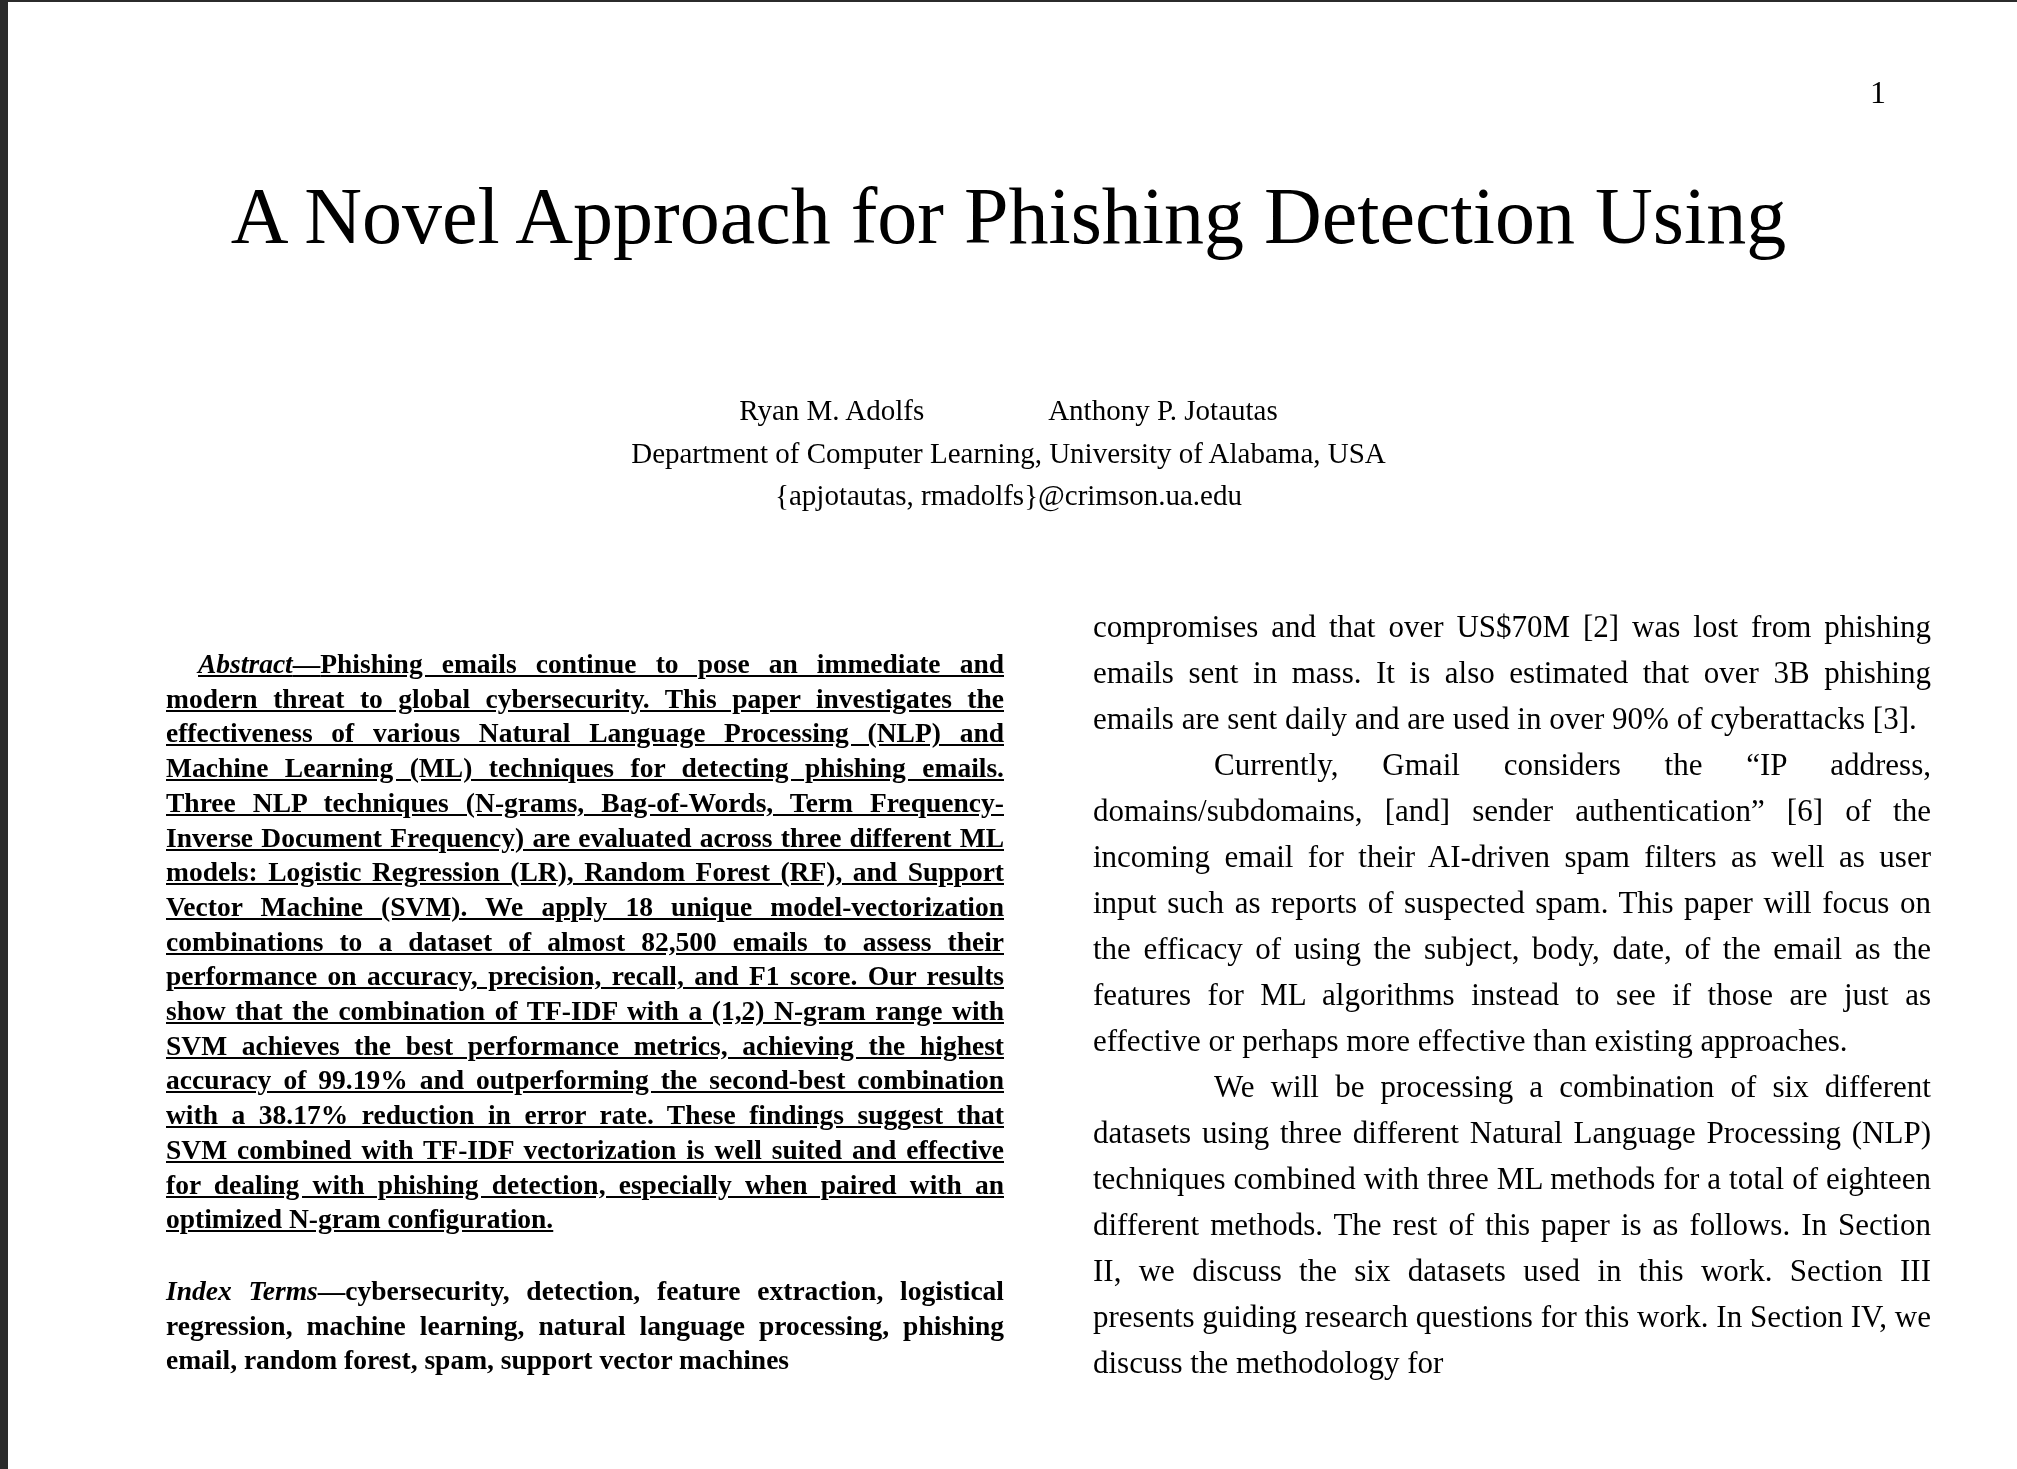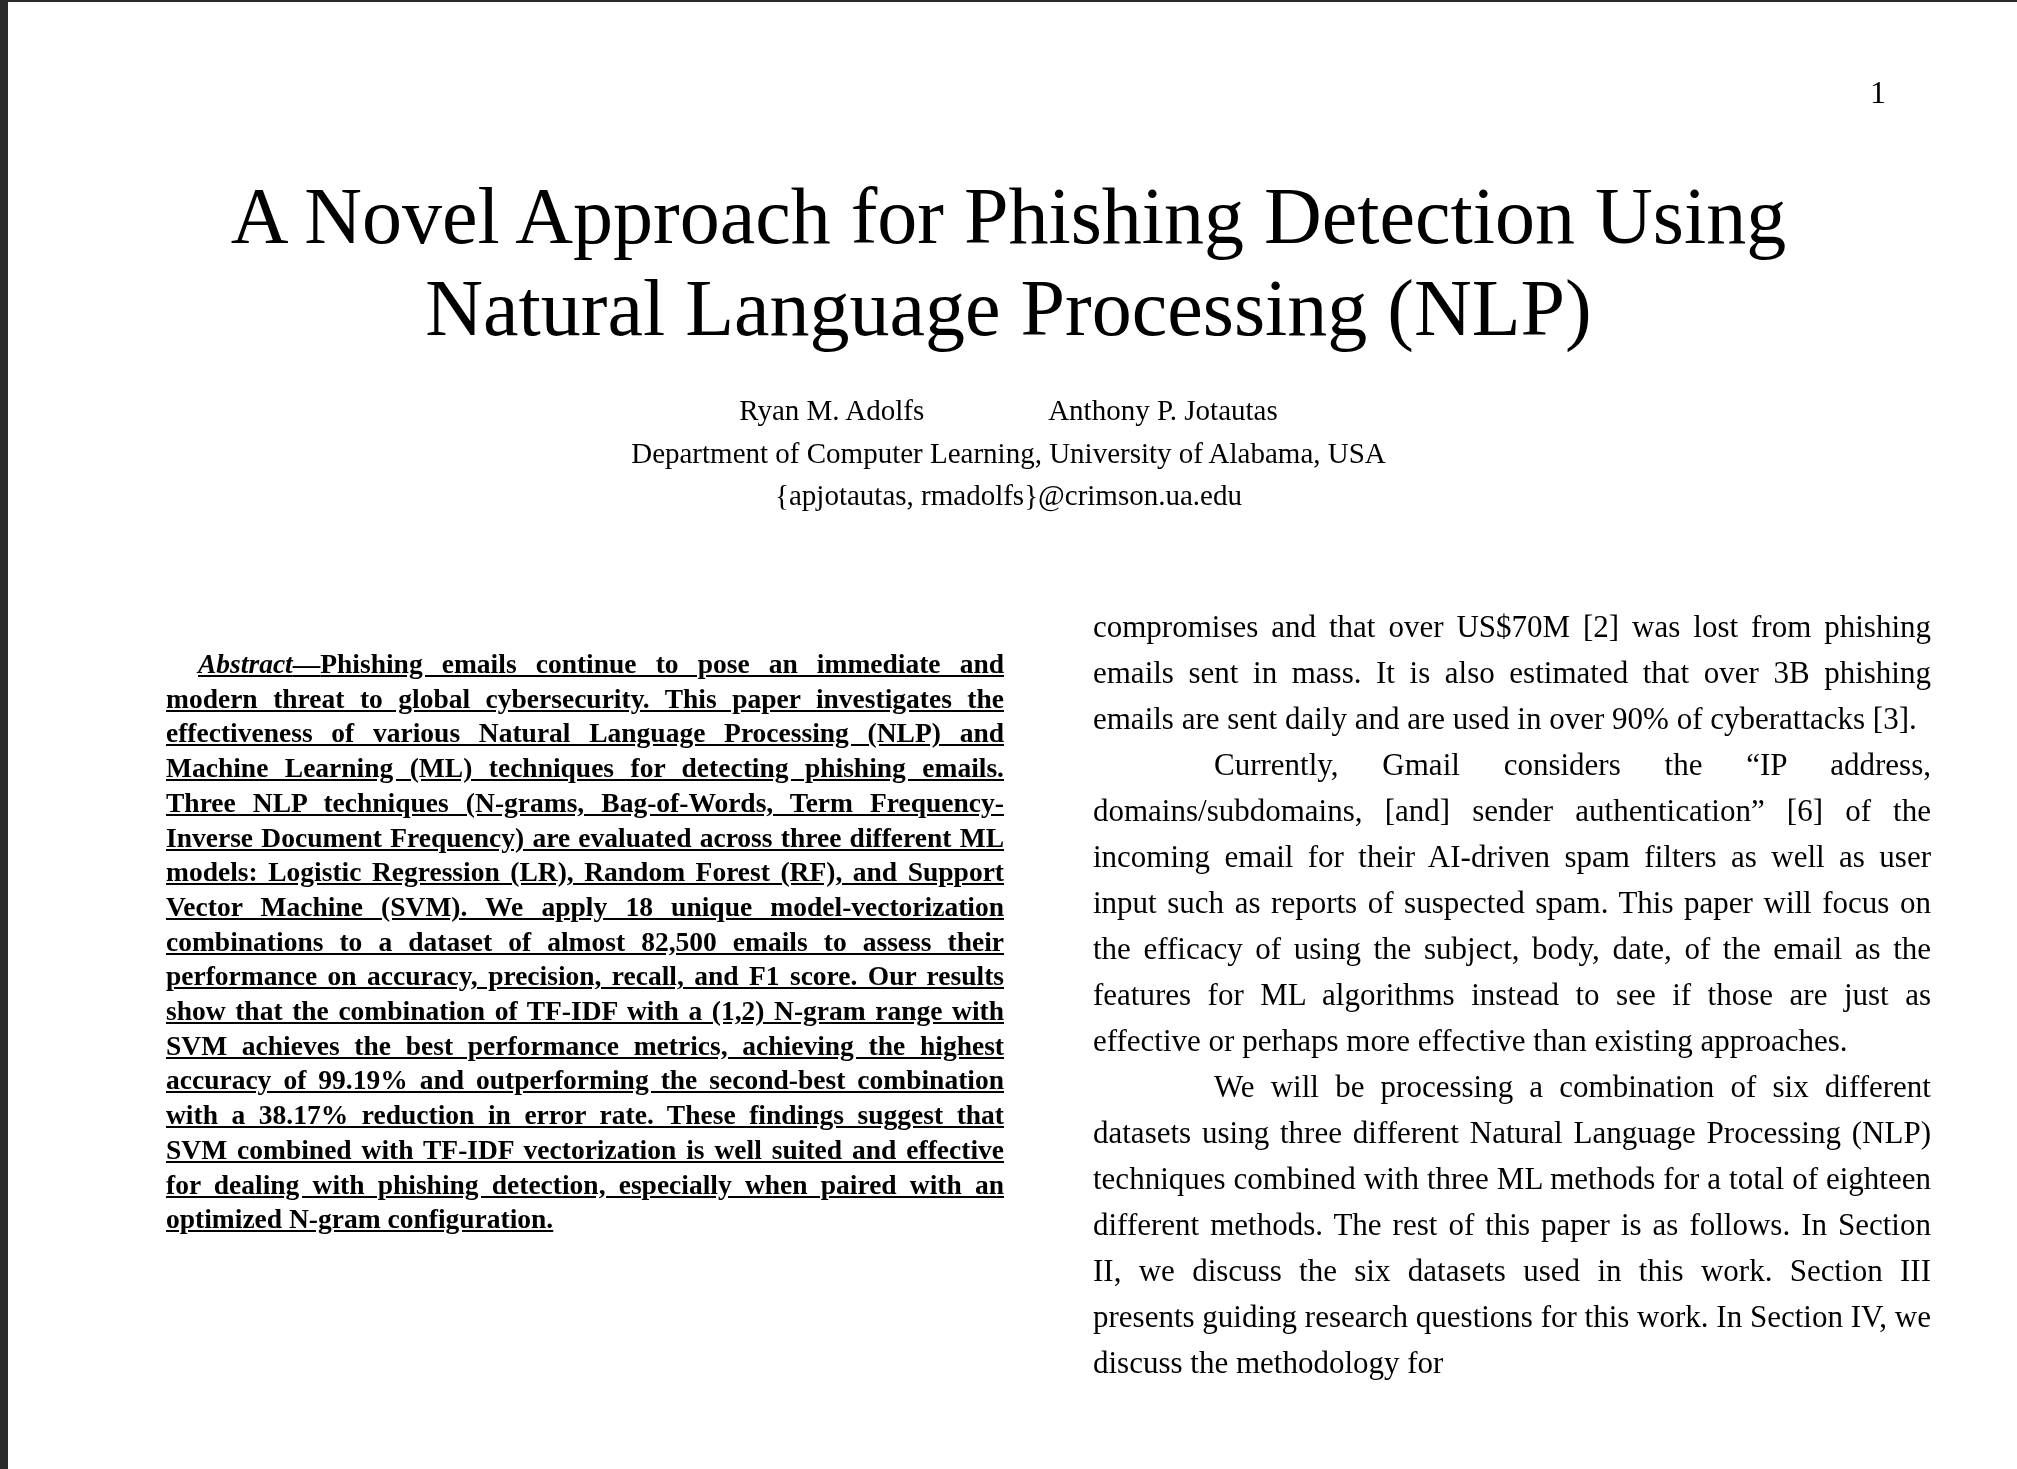--- a/index.html
+++ b/index.html
@@ -95,32 +95,32 @@
 
 <div class="top-frame"></div>
 <div class="left-frame"></div>
 
 <div class="page"></div>
 
 <div class="page-number">1</div>
 
 <h1 class="title">
   <span class="line">A Novel Approach for Phishing Detection Using</span>
-  <span class="line">Natural Language Processing (NLP)</span>
 </h1>
 
 <div class="authors">
   <div class="names">
     <span class="name">Ryan M. Adolfs</span><span class="gap"></span><span class="name">Anthony P. Jotautas</span>
   </div>
   <div>Department of Computer Learning, University of Alabama, USA</div>
   <div>{apjotautas, rmadolfs}@crimson.ua.edu</div>
 </div>
 
 <div class="col-left">
   <p class="abstract"><span class="label">Abstract</span><span>—</span><span>Phishing emails continue to pose an immediate and modern threat to global cybersecurity. This paper investigates the effectiveness of various Natural Language Processing (NLP) and Machine Learning (ML) techniques for detecting phishing emails. Three NLP techniques (N-grams, Bag-of-Words, Term Frequency-Inverse Document Frequency) are evaluated across three different ML models: Logistic Regression (LR), Random Forest (RF), and Support Vector Machine (SVM). We apply 18 unique model-vectorization combinations to a dataset of almost 82,500 emails to assess their performance on accuracy, precision, recall, and F1 score. Our results show that the combination of TF-IDF with a (1,2) N-gram range with SVM achieves the best performance metrics, achieving the highest accuracy of 99.19% and outperforming the second-best combination with a 38.17% reduction in error rate. These findings suggest that SVM combined with TF-IDF vectorization is well suited and effective for dealing with phishing detection, especially when paired with an optimized N-gram configuration.</span></p>
+  <p class="index-terms"><span class="label">Index Terms</span><span>—</span><span>cybersecurity, detection, feature extraction, logistical regression, machine learning, natural language processing, phishing email, random forest, spam, support vector machines</span></p>
 </div>
 
 <div class="col-right">
   <p>compromises and that over US$70M [2] was lost from phishing emails sent in mass. It is also estimated that over 3B phishing emails are sent daily and are used in over 90% of cyberattacks [3].</p>
   <p class="indent">Currently, Gmail considers the “IP address, domains/subdomains, [and] sender authentication” [6] of the incoming email for their AI-driven spam filters as well as user input such as reports of suspected spam. This paper will focus on the efficacy of using the subject, body, date, of the email as the features for ML algorithms instead to see if those are just as effective or perhaps more effective than existing approaches.</p>
   <p class="indent">We will be processing a combination of six different datasets using three different Natural Language Processing (NLP) techniques combined with three ML methods for a total of eighteen different methods. The rest of this paper is as follows. In Section II, we discuss the six datasets used in this work. Section III presents guiding research questions for this work. In Section IV, we discuss the methodology for</p>
 </div>
 
 </body></html>

